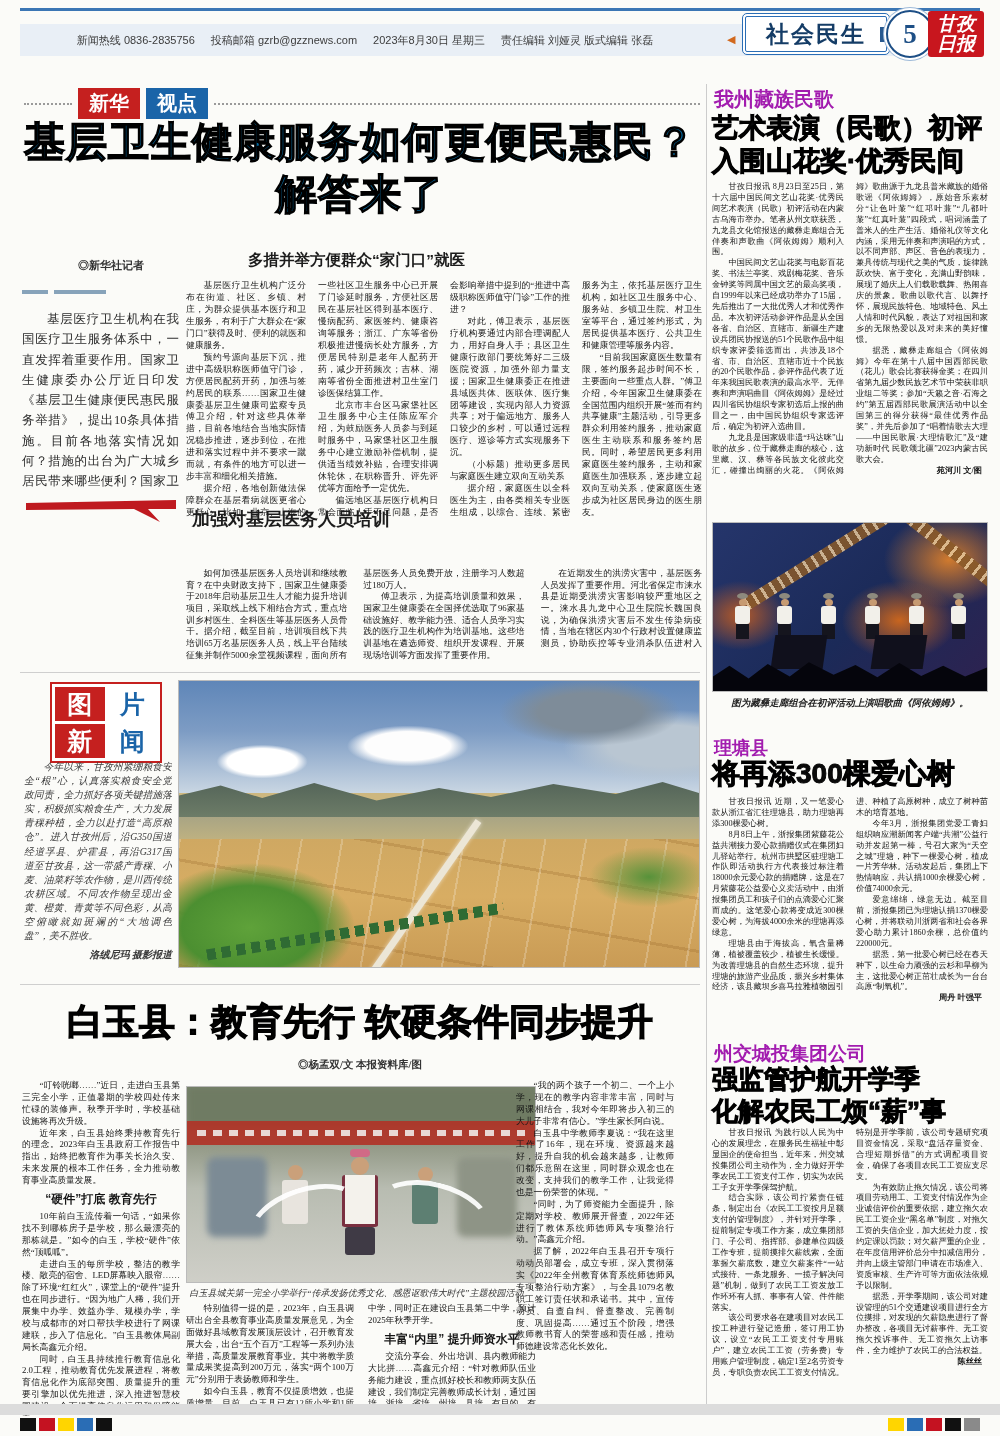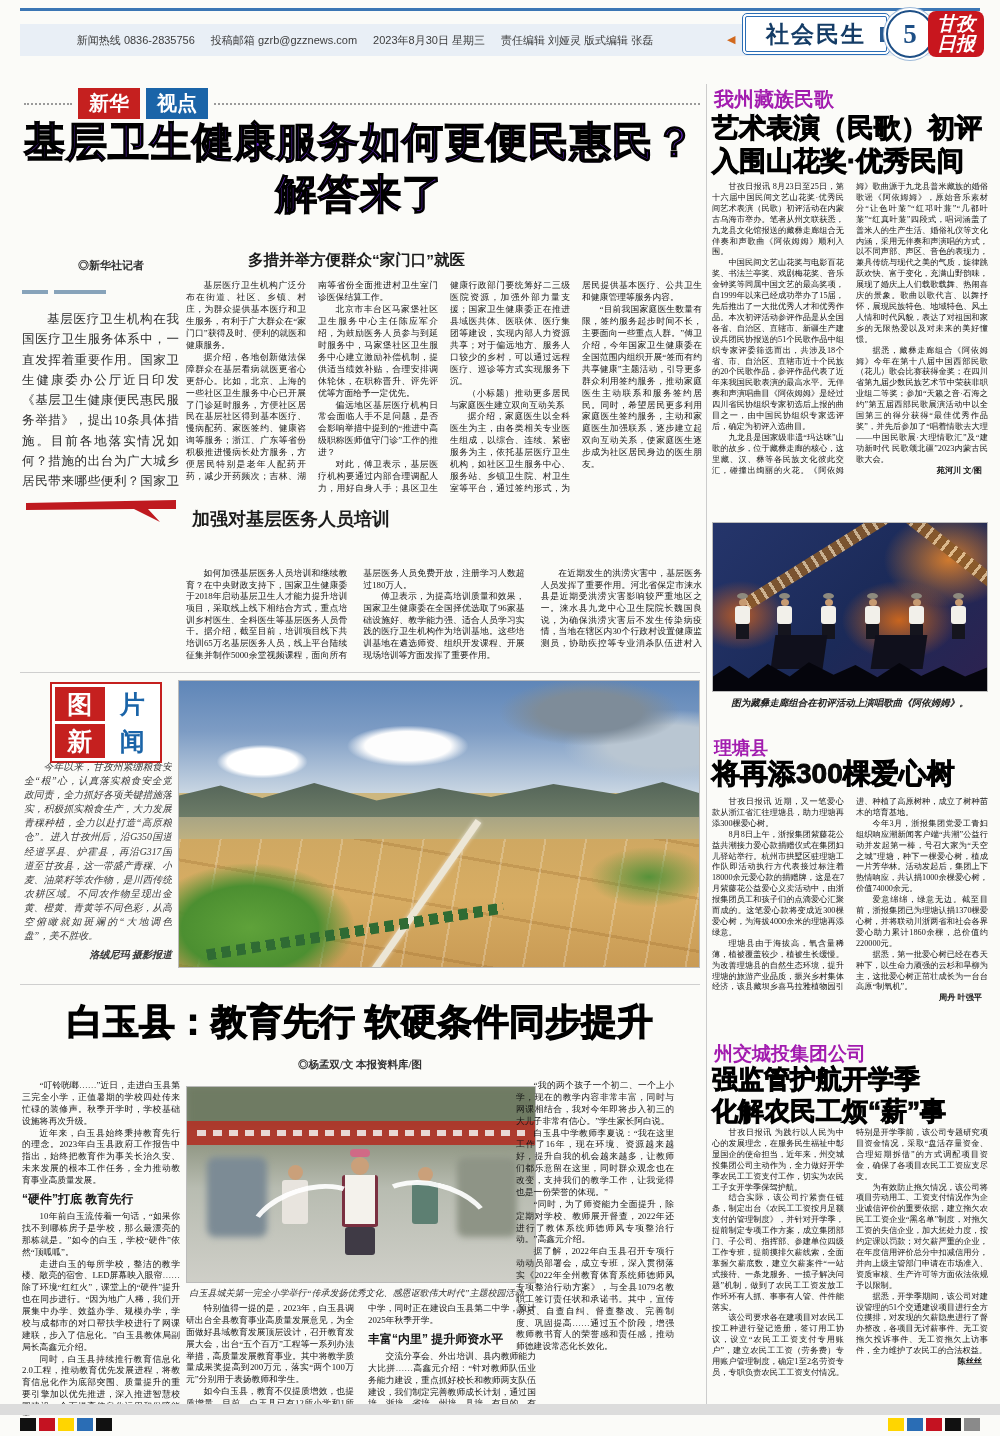--- a/index.html
+++ b/index.html
@@ -5,39 +5,39 @@
   *{margin:0;padding:0;box-sizing:border-box}
   html,body{width:1000px;height:1436px;background:#fbfbf8;font-family:"Liberation Serif",serif;color:#1c1c1c;overflow:hidden}
   .abs{position:absolute}
   
   .topline{left:20px;top:8px;width:960px;height:3px;background:#3b76b4}
   .hstrip{left:20px;top:24px;width:960px;height:32px;background:#e9eff6;display:flex;align-items:center;justify-content:center;gap:16px;padding-right:270px;font-size:11px;color:#3c3c3c;font-family:"Liberation Sans",sans-serif}
   .pointer{left:727px;top:33px;font-size:11px;color:#d2691e}
   .secbadge{left:742px;top:13px;width:148px;height:42px;background:#fff;border:4px double #2a6db5;border-radius:5px;display:flex;align-items:center;justify-content:center;font-size:23px;font-weight:bold;color:#143c66;letter-spacing:2px;font-family:"Liberation Sans",sans-serif}
   .sealribbon{left:880px;top:27px;width:64px;height:15px;background:#28598f}
   .seal{left:886px;top:10px;width:48px;height:48px;border-radius:50%;background:#fff;border:2px solid #1d4f86;box-shadow:0 0 0 2px #fff,0 0 0 3px #9db9d8;display:flex;align-items:center;justify-content:center;font-size:27px;font-weight:bold;color:#1d4f86;font-family:"Liberation Serif",serif}
-  .masthead{left:928px;top:11px;width:56px;height:46px;background:#c8161e;border-radius:8px;color:#fff;display:flex;align-items:center;justify-content:center;text-align:center;font-style:italic;font-weight:bold;font-size:19px;line-height:1.05;padding:2px}
+  .masthead{left:928px;top:11px;width:56px;height:46px;background:#c8161e;border-radius:3px;color:#fff;display:flex;align-items:center;justify-content:center;text-align:center;font-style:italic;font-weight:bold;font-size:19px;line-height:1.05;padding:2px}
   .masthead span{display:block;width:42px}
   
   .nxrow{left:24px;top:88px;width:676px;display:flex;align-items:center;gap:6px}
   .dotline{border-top:2px dotted #9a9a9a;height:0}
   .nxred{background:#c5201f;color:#fff;font-weight:900;font-size:20px;padding:2px 11px;font-family:"Liberation Sans",sans-serif}
   .nxblue{background:#1a64a8;color:#fff;font-weight:900;font-size:20px;padding:2px 11px;font-family:"Liberation Sans",sans-serif}
-  .mainhl{left:20px;top:116px;width:680px;text-align:center;font-size:41px;line-height:1.27;font-weight:900;color:#6d28d9;font-family:"Liberation Sans",sans-serif;-webkit-text-stroke:1.3px #000;letter-spacing:1px}
+  .mainhl{left:20px;top:116px;width:680px;text-align:center;font-size:41px;line-height:1.27;font-weight:900;color:#0369a1;font-family:"Liberation Sans",sans-serif;-webkit-text-stroke:1.3px #000;letter-spacing:1px}
   .byline1{left:78px;top:258px;font-size:11px;font-weight:bold;color:#333}
   .sub1{left:248px;top:250px;font-size:15.5px;font-weight:900;font-family:"Liberation Sans",sans-serif}
   
   .intro{left:22px;top:282px;width:157px;height:212px;overflow:hidden}
   .ibar{display:inline-block;height:4px;background:#87a3ba;vertical-align:middle;margin-right:6px}
   .introtext{margin-top:9px;font-size:12.5px;line-height:1.62;text-align:justify;text-indent:2em;color:#2c2c2c}
   .redarrow{left:26px;top:498px}
   
   .bodycopy{text-align:justify;color:#161616}
   .bodycopy p.para{text-indent:2em;margin:0}
-  .bodycopy p.col-subhead{font-weight:bold;font-size:12px;font-family:"Liberation Sans",sans-serif;margin:4px 0;text-indent:0}
+  .bodycopy p.col-subhead{text-align:center;font-weight:bold;font-size:12px;font-family:"Liberation Sans",sans-serif;margin:4px 0;text-indent:0}
   .bodycopy p.credit{text-align:right;text-indent:0;padding-right:6px;font-weight:bold}
   .sec1{left:186px;top:280px;width:516px;height:248px;column-count:4;column-gap:12px;font-size:8.8px;line-height:1.36;overflow:hidden}
   .sub2{left:192px;top:507px;font-size:18px;font-weight:900;font-family:"Liberation Sans",sans-serif}
   .sec2{left:186px;top:568px;width:516px;height:102px;column-count:3;column-gap:16px;font-size:8.8px;line-height:1.33;overflow:hidden}
   .hrule{background:#cfcfcf;height:1px}
   
   .pnlogo{left:50px;top:682px;width:112px;background:#fff;border:2px solid #c5201f;padding:3px;display:grid;grid-template-columns:1fr 1fr;gap:3px}
   .pnc{height:34px;display:flex;align-items:center;justify-content:center;font-size:25px;font-weight:bold}
   .pnc.red{background:#c5201f;color:#fff}
   .pnc.blue{background:#fff;color:#1a64a8}
@@ -144,20 +144,21 @@
   <div class="introtext">基层医疗卫生机构在我国医疗卫生服务体系中，一直发挥着重要作用。国家卫生健康委办公厅近日印发《基层卫生健康便民惠民服务举措》，提出10条具体措施。目前各地落实情况如何？措施的出台为广大城乡居民带来哪些便利？国家卫生健康委25日举行新闻发布会，就相关问题进行了解答。</div>
 </div>
 <div class="abs redarrow">
   <svg width="150" height="26" viewBox="0 0 150 26">
       <path d="M0 5 L150 2 L150 11 L122 11 L134 24 L108 11 L0 12 Z" fill="#bf1a20"></path>
     </svg>
 </div>
 
 <div class="abs sec1 bodycopy">
     <p class="para">基层医疗卫生机构广泛分布在街道、社区、乡镇、村庄，为群众提供基本医疗和卫生服务，有利于广大群众在“家门口”获得及时、便利的就医和健康服务。</p>
+    <p class="para">预约号源向基层下沉，推进中高级职称医师值守门诊，方便居民配药开药，加强与签约居民的联系……国家卫生健康委基层卫生健康司监察专员傅卫介绍，针对这些具体举措，目前各地结合当地实际情况稳步推进，逐步到位，在推进和落实过程中并不要求一蹴而就，有条件的地方可以进一步丰富和细化相关措施。</p>
     <p class="para">据介绍，各地创新做法保障群众在基层看病就医更省心更舒心。比如，北京、上海的一些社区卫生服务中心已开展了门诊延时服务，方便社区居民在基层社区得到基本医疗、慢病配药、家医签约、健康咨询等服务；浙江、广东等省份积极推进慢病长处方服务，方便居民特别是老年人配药开药，减少开药频次；吉林、湖南等省份全面推进村卫生室门诊医保结算工作。</p>
     <p class="para">北京市丰台区马家堡社区卫生服务中心主任陈应军介绍，为鼓励医务人员参与到延时服务中，马家堡社区卫生服务中心建立激励补偿机制，提供适当绩效补贴，合理安排调休轮休，在职称晋升、评先评优等方面给予一定优先。</p>
     <p class="para">偏远地区基层医疗机构日常会面临人手不足问题，是否会影响举措中提到的“推进中高级职称医师值守门诊”工作的推进？</p>
     <p class="para">对此，傅卫表示，基层医疗机构要通过内部合理调配人力，用好自身人手；县区卫生健康行政部门要统筹好二三级医院资源，加强外部力量支援；国家卫生健康委正在推进县域医共体、医联体、医疗集团等建设，实现内部人力资源共享；对于偏远地方、服务人口较少的乡村，可以通过远程医疗、巡诊等方式实现服务下沉。</p>
     <p class="para">（小标题）推动更多居民与家庭医生建立双向互动关系</p>
     <p class="para">据介绍，家庭医生以全科医生为主，由各类相关专业医生组成，以综合、连续、紧密服务为主，依托基层医疗卫生机构，如社区卫生服务中心、服务站、乡镇卫生院、村卫生室等平台，通过签约形式，为居民提供基本医疗、公共卫生和健康管理等服务内容。</p>
     <p class="para">“目前我国家庭医生数量有限，签约服务起步时间不长，主要面向一些重点人群。”傅卫介绍，今年国家卫生健康委在全国范围内组织开展“签而有约 共享健康”主题活动，引导更多群众利用签约服务，推动家庭医生主动联系和服务签约居民。同时，希望居民更多利用家庭医生签约服务，主动和家庭医生加强联系，逐步建立起双向互动关系，使家庭医生逐步成为社区居民身边的医生朋友。</p>
   </div>
 <span class="abs sub2">加强对基层医务人员培训</span>
 <div class="abs sec2 bodycopy">

